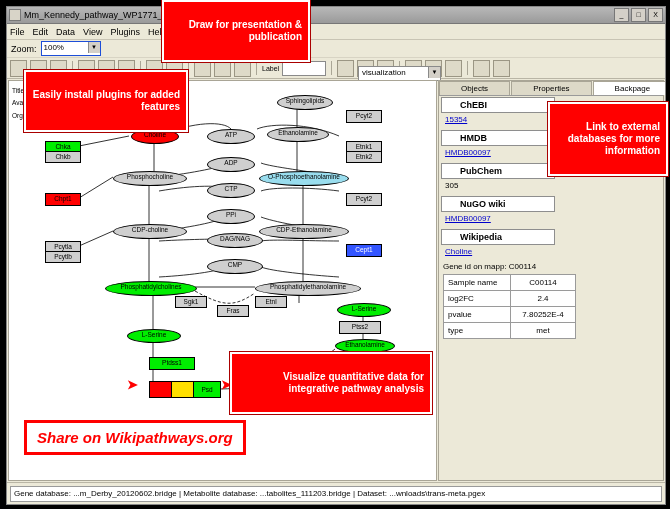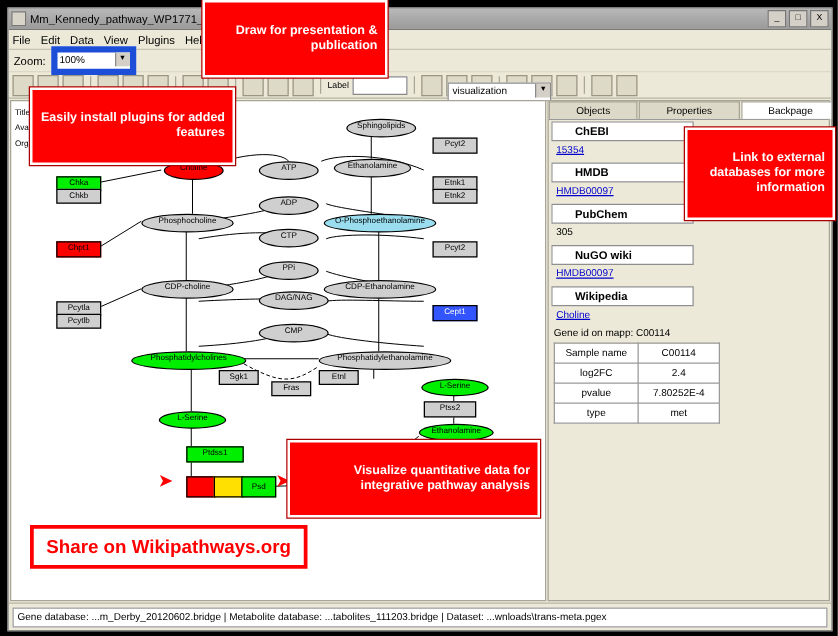--- a/index.html
+++ b/index.html
@@ -12,21 +12,21 @@
   .titlebar .tb-title{flex:1;white-space:nowrap;overflow:hidden;}
   .tb-btns{display:flex;gap:2px;}
   .tb-btn{width:13px;height:12px;background:#d4d0c8;border:1px solid #777;font-size:7px;line-height:11px;text-align:center;}
 
   
   .menubar{height:15px;background:#ece9d8;display:flex;align-items:center;padding-left:3px;font-size:9px;border-bottom:1px solid #c8c4b4;}
   .menubar span{margin-right:8px;}
 
   
   .zoomrow{height:17px;background:#ece9d8;display:flex;align-items:center;padding-left:4px;font-size:9px;gap:4px;border-bottom:1px solid #d8d4c4;}
-  .zoomsel{width:56px;height:13px;background:#fff;border:5px solid #1d4ed8;font-size:8px;line-height:12px;padding-left:2px;position:relative;}
+  .zoomsel{width:56px;height:13px;background:#fff;border:1px solid #1d4ed8;font-size:8px;line-height:12px;padding-left:2px;position:relative;}
   .zoomsel .arrow{position:absolute;right:0;top:0;width:11px;height:11px;background:#d4d0c8;border-left:1px solid #8a8a8a;text-align:center;font-size:6px;line-height:11px;}
   .vissel{position:absolute;right:224px;top:59px;width:78px;height:13px;background:#fff;border:1px solid #8a8a8a;font-size:8px;line-height:12px;padding-left:3px;}
   .vissel .arrow{position:absolute;right:0;top:0;width:11px;height:11px;background:#d4d0c8;border-left:1px solid #8a8a8a;text-align:center;font-size:6px;line-height:11px;}
 
   
   .toolbar{height:20px;background:#ece9d8;display:flex;align-items:center;padding-left:3px;gap:3px;border-bottom:1px solid #b9b5a5;}
   .tbtn{width:15px;height:15px;background:#dedac8;border:1px solid #9b9684;}
   .tsep{width:1px;height:14px;background:#aaa696;margin:0 2px;}
   .labelbox{width:40px;height:13px;background:#fff;border:1px solid #8a8a8a;font-size:7px;line-height:12px;padding-left:2px;}
 
@@ -40,41 +40,41 @@
   .sidetab.active{background:#fff;}
   .sidebody{position:absolute;left:2px;top:16px;right:2px;bottom:2px;background:#ece9d8;overflow:hidden;font-size:9px;}
   .dbrow{margin:0 0 2px 0;}
   .dbbox{display:inline-block;background:#fff;border:1px solid #8e8e8e;font-weight:bold;font-size:9px;padding:2px 18px;min-width:76px;}
   .dblink{color:#0000cc;text-decoration:underline;font-size:8px;margin:2px 0 6px 4px;display:block;}
   .dbplain{font-size:8px;margin:2px 0 6px 4px;display:block;}
   .exprhead{font-weight:bold;font-size:9px;margin:6px 0 4px 2px;}
   .geneid{font-size:8px;margin:0 0 3px 2px;}
   .tbl{border-collapse:collapse;font-size:8px;margin-left:2px;}
   .tbl td{border:1px solid #9a9a9a;background:#fff;padding:2px 4px;height:11px;}
-  .tbl td.k{width:58px;text-align:center;}
+  .tbl td.k{width:58px;}
   .tbl td.v{width:56px;text-align:center;}
 
   
   .statusbar{position:absolute;left:0;right:0;bottom:0;height:21px;background:#ece9d8;border-top:1px solid #b9b5a5;display:flex;align-items:center;padding:0 3px;}
   .statusinner{flex:1;height:14px;background:#fff;border:1px solid #9a9a9a;font-size:8px;line-height:13px;padding-left:3px;overflow:hidden;white-space:nowrap;}
 
   
   .node{position:absolute;border:1px solid #000;font-size:6.5px;text-align:center;line-height:1.5;color:#000;}
   .ell{border-radius:50%;background:#fff;}
   .rect{background:#cfcfcf;}
   .grn{background:#00ee00;}
   .red{background:#ff0000;}
   .blue{background:#3355ff;}
   .cyan{background:#99ddee;}
   .yel{background:#ffe000;}
   svg.wires{position:absolute;left:0;top:0;}
 
   
   .callout{position:absolute;background:#ff0000;color:#fff;font-weight:bold;text-align:right;border:2px solid #fff;font-size:10px;padding:17px 6px;line-height:1.2;box-shadow:0 0 0 1px #aa0000;}
-  .shareban{position:absolute;background:#fff;border:3px solid #ff0000;color:#ff0000;font-weight:bold;font-size:15px;padding:6px 10px;}
+  .shareban{position:absolute;background:#fff;border:3px solid #ff0000;color:#ff0000;font-weight:bold;font-style:italic;font-size:15px;padding:6px 10px;}
   .arrowmark{position:absolute;color:#ff0000;font-size:13px;font-weight:bold;}
 
   .titlefields{position:absolute;left:3px;top:4px;font-size:6.5px;color:#000;line-height:1.9;}
 </style>
 </head>
 <body>
 
 <div id="app">
 
   <div class="titlebar">

